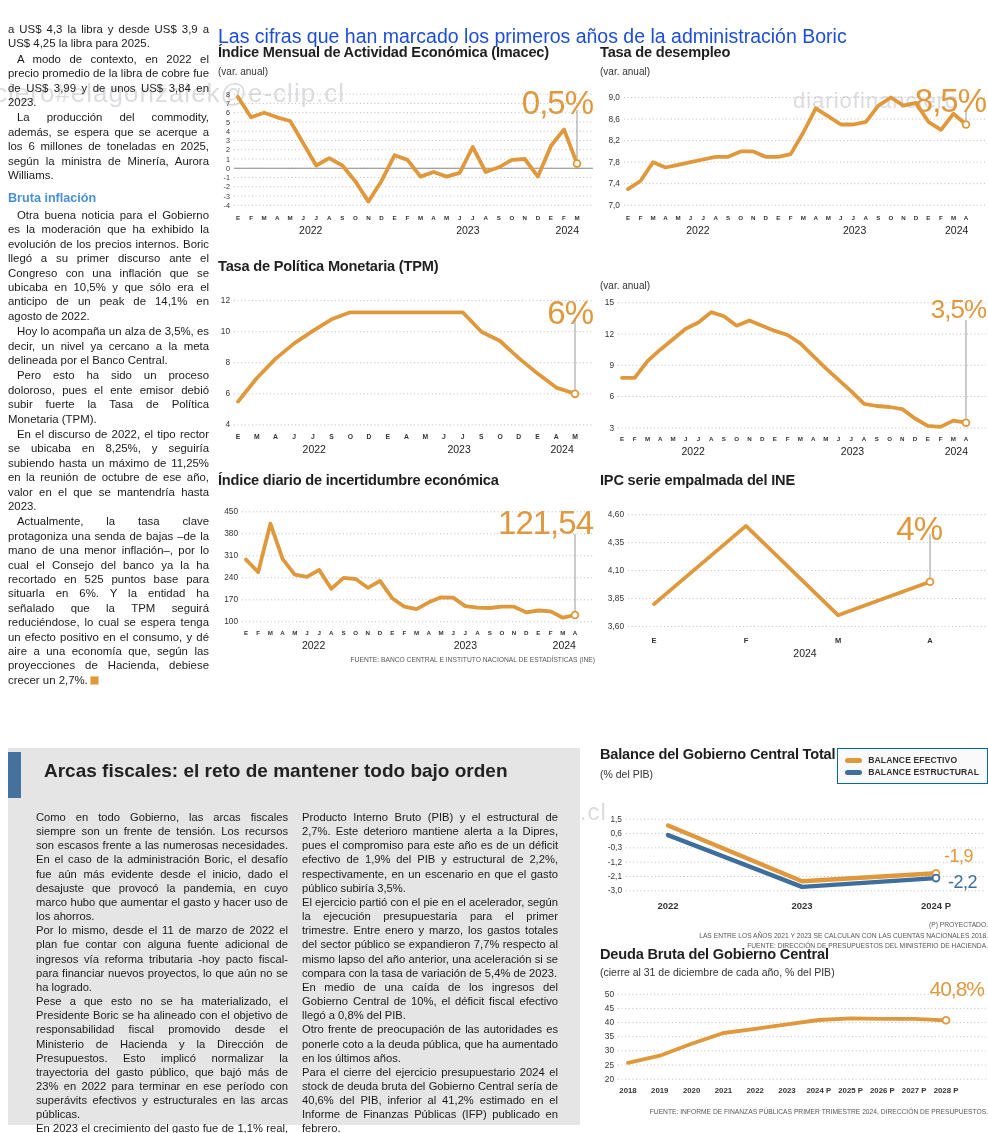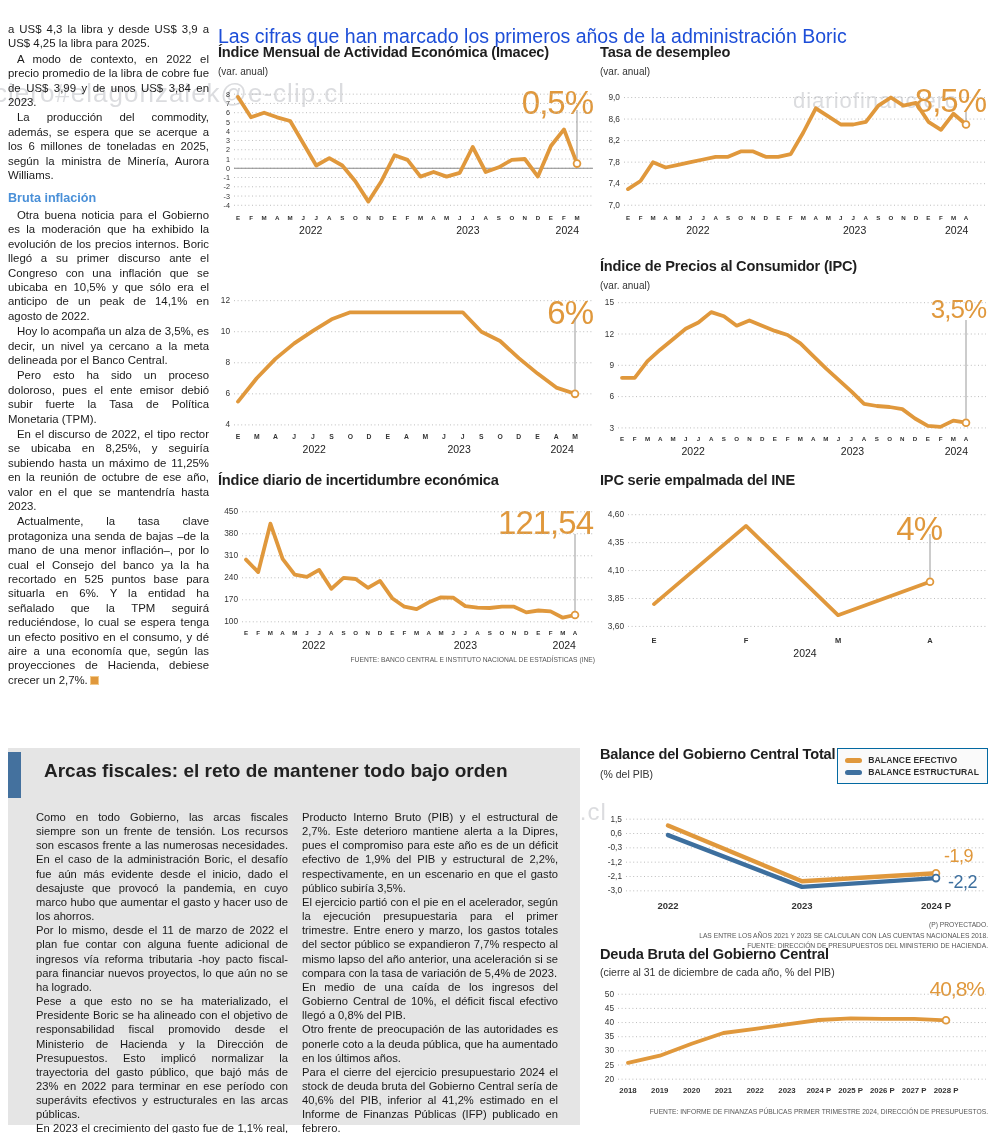--- a/index.html
+++ b/index.html
@@ -180,20 +180,21 @@
       <text x="97.92" y="150" text-anchor="middle" font-size="10.5" fill="#222">2022</text>
       <text x="254.56" y="150" text-anchor="middle" font-size="10.5" fill="#222">2023</text>
       <text x="356.64" y="150" text-anchor="middle" font-size="10.5" fill="#222">2024</text>
       <line x1="366" y1="28" x2="366" y2="36.46153846153848" stroke="#999" stroke-width="1"></line>
       <polyline points="28.0,105.1 40.5,97.0 53.0,78.2 65.6,83.5 78.1,80.8 90.6,78.2 103.1,75.5 115.6,72.8 128.1,72.8 140.7,67.4 153.2,67.4 165.7,72.8 178.2,72.8 190.7,70.1 203.3,48.5 215.8,24.3 228.3,32.4 240.8,40.5 253.3,40.5 265.9,37.8 278.4,21.6 290.9,13.5 303.4,21.6 315.9,18.9 328.4,37.8 341.0,45.8 353.5,29.7 366.0,40.5" fill="none" stroke="#e0983c" stroke-width="3.8" stroke-linejoin="round" stroke-linecap="round"></polyline>
       <circle cx="366" cy="40.46153846153848" r="3.4" fill="#fff" stroke="#e0983c" stroke-width="1.8"></circle>
     </svg>
 </div>
 
 <div class="chart" style="left:218px;top:258px;width:377px;height:205px;" data-name="chart-tpm">
+  <h3 data-name="chart-title">Tasa de Política Monetaria (TPM)</h3>
   <span class="callout" style="top: 38px; font-size: 33px; color: rgb(224, 152, 60);" data-name="chart-value-callout">6%</span>
   <svg style="top: 30px; width: 377px; height: 172px;" data-name="line-chart" viewBox="0 0 377 172">
       <line x1="16" y1="12.658823529411777" x2="375" y2="12.658823529411777" stroke="#b5b5b5" stroke-width="0.9" stroke-dasharray="1,2.6"></line>
       <text x="12" y="15.258823529411776" text-anchor="end" font-size="8.3" fill="#333">12</text>
       <line x1="16" y1="43.717647058823516" x2="375" y2="43.717647058823516" stroke="#b5b5b5" stroke-width="0.9" stroke-dasharray="1,2.6"></line>
       <text x="12" y="46.31764705882352" text-anchor="end" font-size="8.3" fill="#333">10</text>
       <line x1="16" y1="74.7764705882353" x2="375" y2="74.7764705882353" stroke="#b5b5b5" stroke-width="0.9" stroke-dasharray="1,2.6"></line>
       <text x="12" y="77.37647058823529" text-anchor="end" font-size="8.3" fill="#333">8</text>
       <line x1="16" y1="105.83529411764707" x2="375" y2="105.83529411764707" stroke="#b5b5b5" stroke-width="0.9" stroke-dasharray="1,2.6"></line>
       <text x="12" y="108.43529411764706" text-anchor="end" font-size="8.3" fill="#333">6</text>
@@ -221,21 +222,20 @@
       <text x="96.27000000000001" y="165" text-anchor="middle" font-size="10.5" fill="#222">2022</text>
       <text x="241.10500000000002" y="165" text-anchor="middle" font-size="10.5" fill="#222">2023</text>
       <text x="344.06" y="165" text-anchor="middle" font-size="10.5" fill="#222">2024</text>
       <line x1="357" y1="30" x2="357" y2="101.83529411764707" stroke="#999" stroke-width="1"></line>
       <polyline points="20.0,113.6 38.7,90.3 57.4,70.9 76.2,55.4 94.9,42.9 113.6,31.3 132.3,24.3 151.1,24.3 169.8,24.3 188.5,24.3 207.2,24.3 225.9,24.3 244.7,24.3 263.4,43.7 282.1,53.0 300.8,70.1 319.6,85.6 338.3,99.6 357.0,105.8" fill="none" stroke="#e0983c" stroke-width="3.8" stroke-linejoin="round" stroke-linecap="round"></polyline>
       <circle cx="357" cy="105.83529411764707" r="3.4" fill="#fff" stroke="#e0983c" stroke-width="1.8"></circle>
     </svg>
 </div>
 
 <div class="chart" style="left:600px;top:258px;width:388px;height:205px;" data-name="chart-ipc">
-  <h3 data-name="chart-title">Índice de Precios al Consumidor (IPC)</h3>
   <div class="sub" style="top:22px;" data-name="chart-subtitle">(var. anual)</div>
   <span class="callout" style="top: 38px; font-size: 26px; color: rgb(224, 152, 60);" data-name="chart-value-callout">3,5%</span>
   <svg style="top: 32px; width: 388px; height: 172px;" data-name="line-chart" viewBox="0 0 388 172">
       <line x1="18" y1="12.69565217391303" x2="386" y2="12.69565217391303" stroke="#b5b5b5" stroke-width="0.9" stroke-dasharray="1,2.6"></line>
       <text x="14" y="15.29565217391303" text-anchor="end" font-size="8.3" fill="#333">15</text>
       <line x1="18" y1="44" x2="386" y2="44" stroke="#b5b5b5" stroke-width="0.9" stroke-dasharray="1,2.6"></line>
       <text x="14" y="46.6" text-anchor="end" font-size="8.3" fill="#333">12</text>
       <line x1="18" y1="75.30434782608695" x2="386" y2="75.30434782608695" stroke="#b5b5b5" stroke-width="0.9" stroke-dasharray="1,2.6"></line>
       <text x="14" y="77.90434782608695" text-anchor="end" font-size="8.3" fill="#333">9</text>
       <line x1="18" y1="106.6086956521739" x2="386" y2="106.6086956521739" stroke="#b5b5b5" stroke-width="0.9" stroke-dasharray="1,2.6"></line>

